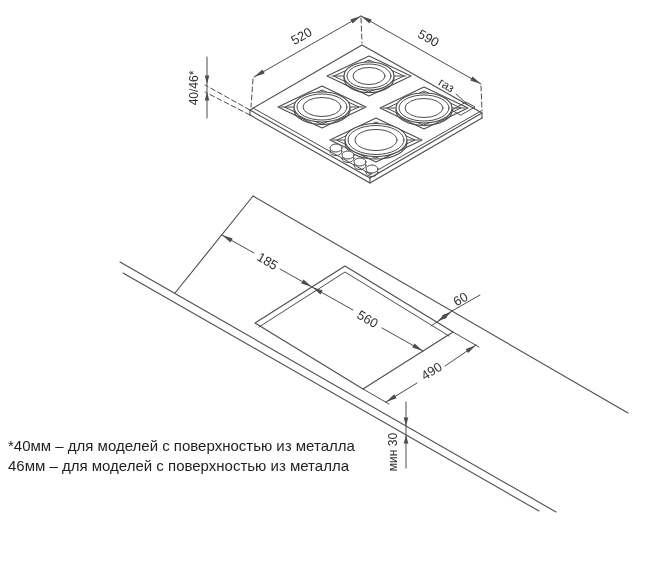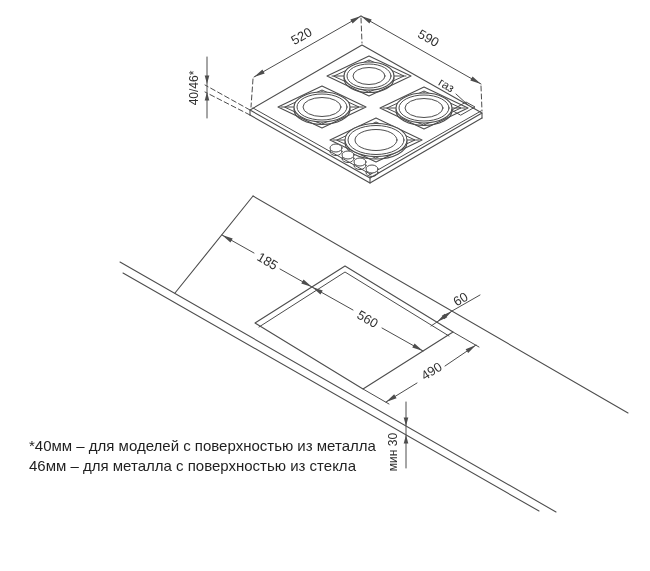--- a/index.html
+++ b/index.html
@@ -7,21 +7,21 @@
           font-family:"Liberation Sans",sans-serif;}
   svg{position:absolute;left:0;top:0;}
   svg .s{stroke:#4d4d4d;stroke-width:1.1;fill:none;stroke-linecap:round;stroke-linejoin:round;}
   svg .thin{stroke-width:1;}
   svg .dash{stroke-dasharray:5 3;stroke-width:1;}
   svg .w{fill:#ffffff;}
   svg .ah{fill:#4d4d4d;stroke:none;}
   svg text{font-family:"Liberation Sans",sans-serif;font-size:13px;fill:#2f2f2f;
            text-anchor:middle;dominant-baseline:middle;}
   svg text.sm{font-size:12px;}
-  .footnote{position:absolute;left:29px;top:436px;font-size:15px;line-height:20px;color:#1f1f1f;}
+  .footnote{position:absolute;left:8px;top:436px;font-size:15px;line-height:20px;color:#1f1f1f;}
 </style>
 </head>
 <body>
 
 <div class="canvas">
   <svg width="650" height="571" viewBox="0 0 650 571">
     <defs>
       <marker id="arr" viewBox="0 0 12 6" refX="11.5" refY="3" markerWidth="12" markerHeight="6" orient="auto-start-reverse" markerUnits="userSpaceOnUse">
         <path d="M11.5,3 L0.5,0.7 L0.5,5.3 Z" fill="#4d4d4d"></path>
       </marker>
@@ -168,15 +168,15 @@
         <line class="s thin" x1="406" y1="402" x2="406" y2="468"></line>
         <polygon class="ah" points="406,426 403.7,417.5 408.3,417.5"></polygon>
         <polygon class="ah" points="406,435 403.7,443.5 408.3,443.5"></polygon>
         <text class="sm" x="394" y="452" transform="rotate(-90,394,452)">мин 30</text>
       </g>
     </g>
   </svg>
 
   <div class="footnote">
     <div>*40мм – для моделей с поверхностью из металла</div>
-    <div>46мм – для металла с поверхностью из стекла</div>
+    <div>46мм – для моделей с поверхностью из металла</div>
   </div>
 </div>
 
 </body></html>

